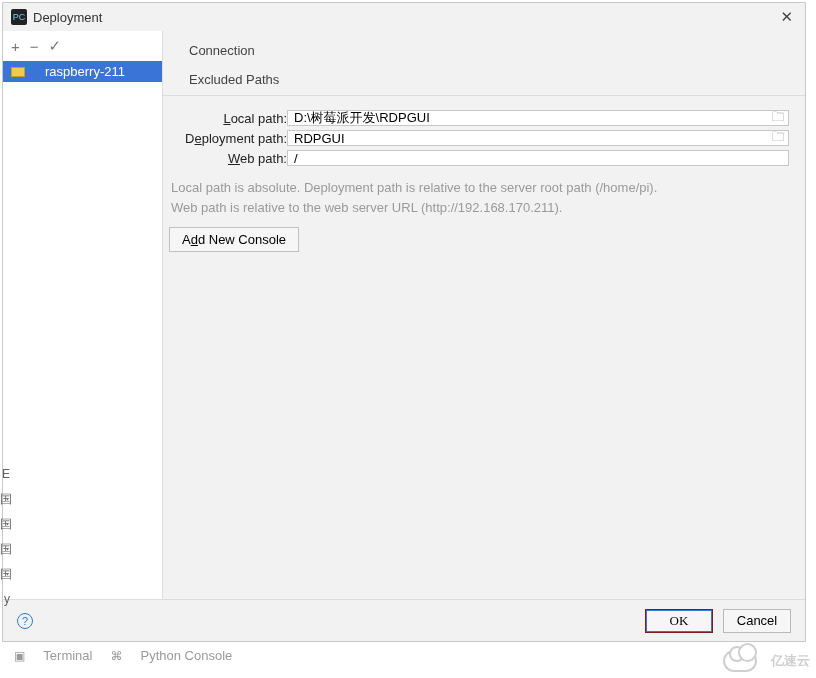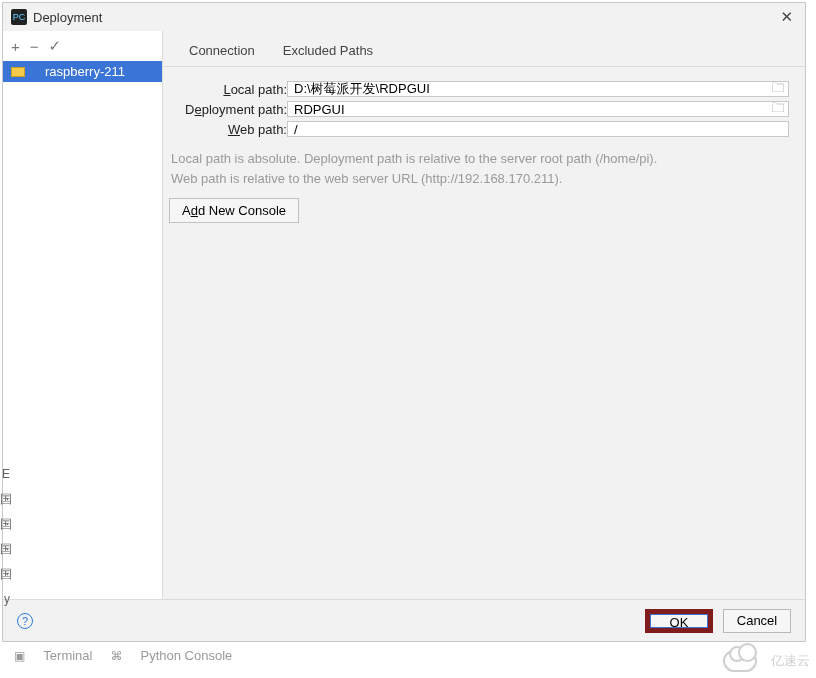--- a/index.html
+++ b/index.html
@@ -9,42 +9,42 @@
   .titlebar .app-icon { width:16px; height:16px; background:#222; color:#6cf; font-size:9px; font-weight:normal; display:flex; align-items:center; justify-content:center; border-radius:2px; margin-right:6px;}
   .titlebar .title { flex:1; color:#333; }
   .titlebar .close { color:#444; font-size:15px; padding:0 4px; cursor:pointer; }
   .body { display:flex; height: calc(100% - 28px - 42px); }
   .sidebar { width:160px; border-right:1px solid #ddd; background:#fff; display:flex; flex-direction:column;}
   .sidebar-toolbar { display:flex; gap:10px; padding:6px 8px; align-items:center; color:#777; }
   .sidebar-toolbar span { cursor:pointer; font-size:15px; }
   .sidebar-item { background:#3a74d6; color:#fff; padding:3px 8px; display:flex; align-items:center; gap:20px; cursor:pointer;}
   .sidebar-item .srv-icon { width:14px; height:10px; background:#f5c94a; border:1px solid #c9a020; display:inline-block;}
   .main { flex:1; background:#f2f2f2; display:flex; flex-direction:column; padding:0; }
-  .tabs { display:flex; gap:0; border-bottom:1px solid #ddd; padding:6px 12px 0 12px; }
+  .tabs { display:flex; gap:0; border-bottom:1px solid #ddd; padding:6px 12px 0 12px;flex-direction:column; }
   .tab { padding:6px 14px 8px 14px; color:#444; cursor:pointer; position:relative; }
   .tab.active { color:#222; border-bottom:2px solid #3a74d6; font-weight:500; }
   .tab.highlight { outline:3px solid #d63b2f; outline-offset:-3px; z-index:5;}
   .form { padding:10px 16px 6px 4px; }
   .row { display:flex; align-items:center; margin:4px 0; }
   .row label { width:120px; text-align:right; padding-left:4px; color:#222; }
   .row label .mn { text-decoration: underline; }
   .input-wrap { flex:1; display:flex; align-items:center; background:#fff; border:1px solid #c8c8c8; height:16px; }
   .input-wrap input { flex:1; border:none; outline:none; padding:0 6px; height:22px; background:transparent; }
   .input-wrap .folder-icon { width:20px; text-align:center; color:#999; cursor:pointer; font-size:13px;}
   .hint { color:#9a9a9a; padding:8px 4px 4px 4px; line-height:1.5; font-size:12.5px; }
   .add-btn { margin:6px 2px; padding:4px 12px; background:#f6f6f6; border:1px solid #c1c1c1; cursor:pointer; }
   .add-btn .mn { text-decoration: underline; }
   .footer { position:absolute; bottom:0; left:0; right:0; height:42px; border-top:1px solid #ddd; display:flex; align-items:center; padding:0 14px; background:#f2f2f2;}
   .help-icon { width:16px; height:16px; border-radius:50%; border:1.5px solid #2b7de1; color:#2b7de1; font-size:11px; display:flex; align-items:center; justify-content:center; cursor:pointer;}
   .footer-spacer { flex:1; }
   .btn { min-width:68px; height:24px; margin-left:10px; background:#f6f6f6; border:1px solid #b9b9b9; cursor:pointer; }
-  .btn.primary { border:5px solid #7f1d1d; box-shadow:0 0 0 1px #3a74d6 inset; }
+  .btn.primary { border:1px solid #7f1d1d; box-shadow:0 0 0 1px #3a74d6 inset;font-family:Liberation Serif, serif; }
   .below-bar { position:absolute; left:14px; top:648px; display:flex; gap:18px; color:#9a9a9a; font-size:12px; align-items:center;}
   .below-bar .ic { font-size:12px; }
-  .watermark { position:absolute; right:6px; bottom:6px; color:#cfcfcf; font-size:15px; display:flex; align-items:center; gap:14px;}
+  .watermark { position:absolute; right:6px; bottom:6px; color:#cfcfcf; font-size:15px; display:flex; align-items:center; gap:14px;font-weight:bold;}
   .watermark .cloud { width:34px; height:22px; border:2px solid #cfcfcf; border-radius:12px; position:relative;}
   .watermark .cloud::before{content:"";position:absolute;width:12px;height:12px;border:2px solid #cfcfcf;border-radius:50%;top:-6px;left:4px;background:#fff;}
   .watermark .cloud::after{content:"";position:absolute;width:15px;height:15px;border:2px solid #cfcfcf;border-radius:50%;top:-9px;left:13px;background:#fff;}
   .left-garbage { position:absolute; left:0; top:462px; color:#606060; font-size:12px; line-height:25px; text-align:right; width:10px;}
 </style>
 </head>
 <body>
 
 <div class="window">
 

